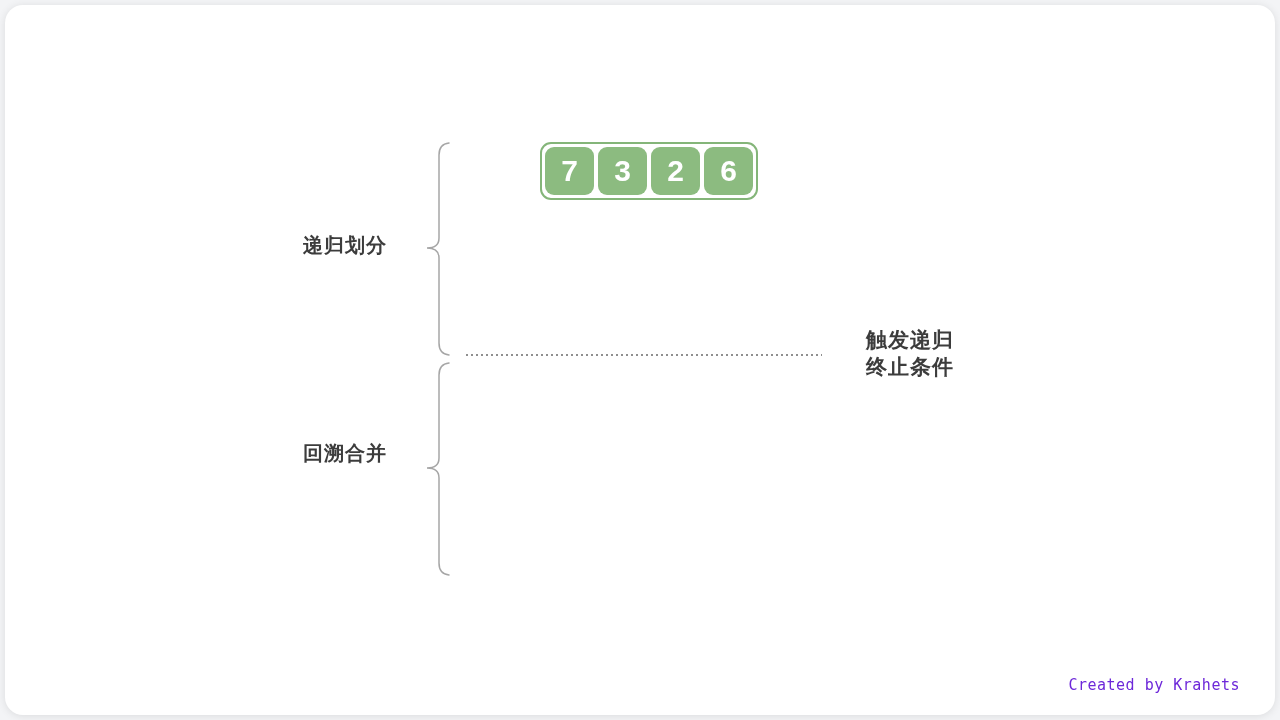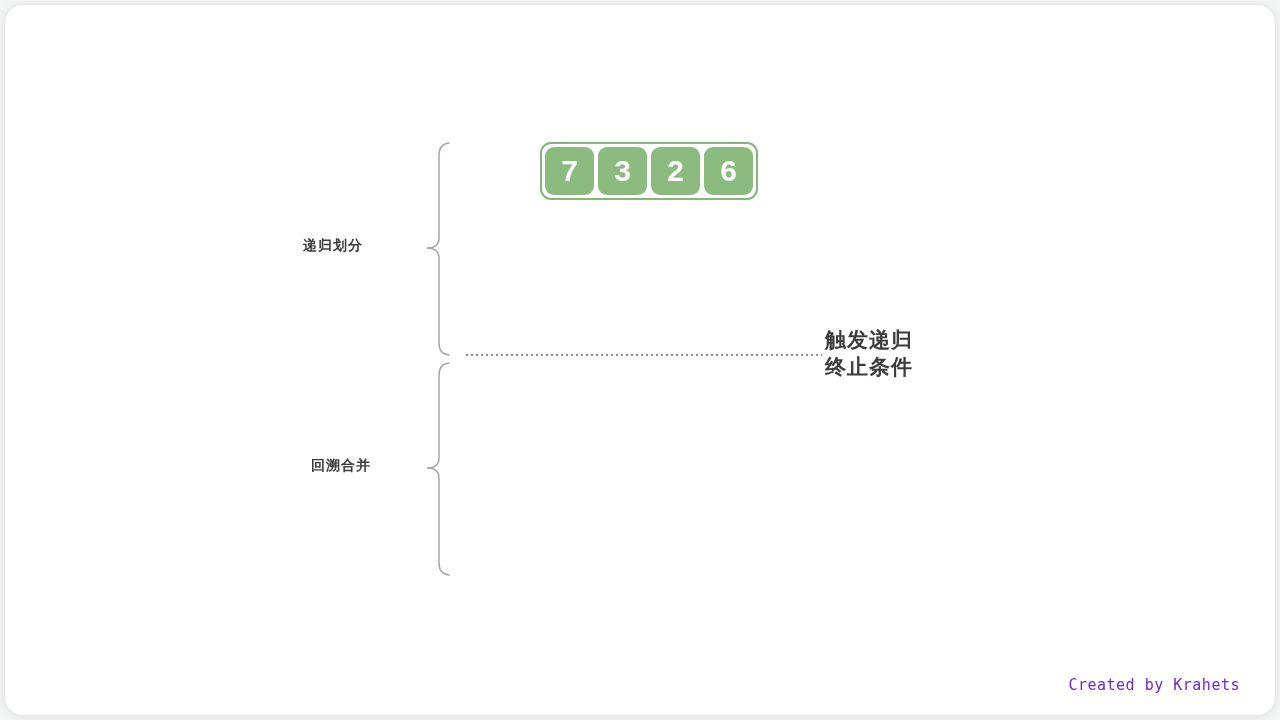--- a/index.html
+++ b/index.html
@@ -48,32 +48,32 @@
     font-weight: bold;
     display: flex;
     align-items: center;
     justify-content: center;
   }
   .phase-label {
     position: absolute;
     width: 112px;
     left: 303px;
     color: #3c3c3c;
-    font-size: 14px;
+    font-size: 20px;
     font-weight: bold;
     line-height: 30px;
     text-align: left;
     letter-spacing: 1px;
     white-space: nowrap;
   }
   .phase-label.divide { top: 230px; }
-  .phase-label.merge  { top: 450px; margin-left: 8px; }
+  .phase-label.merge  { top: 438px; }
   .divider-annotation {
     position: absolute;
-    left: 825px; top: 326px;
+    left: 866px; top: 326px;
     color: #3c3c3c;
     font-size: 21px;
     font-weight: bold;
     line-height: 27px;
     letter-spacing: 1px;
     white-space: nowrap;
   }
   .watermark {
     position: absolute;
     right: 40px; top: 676px;

